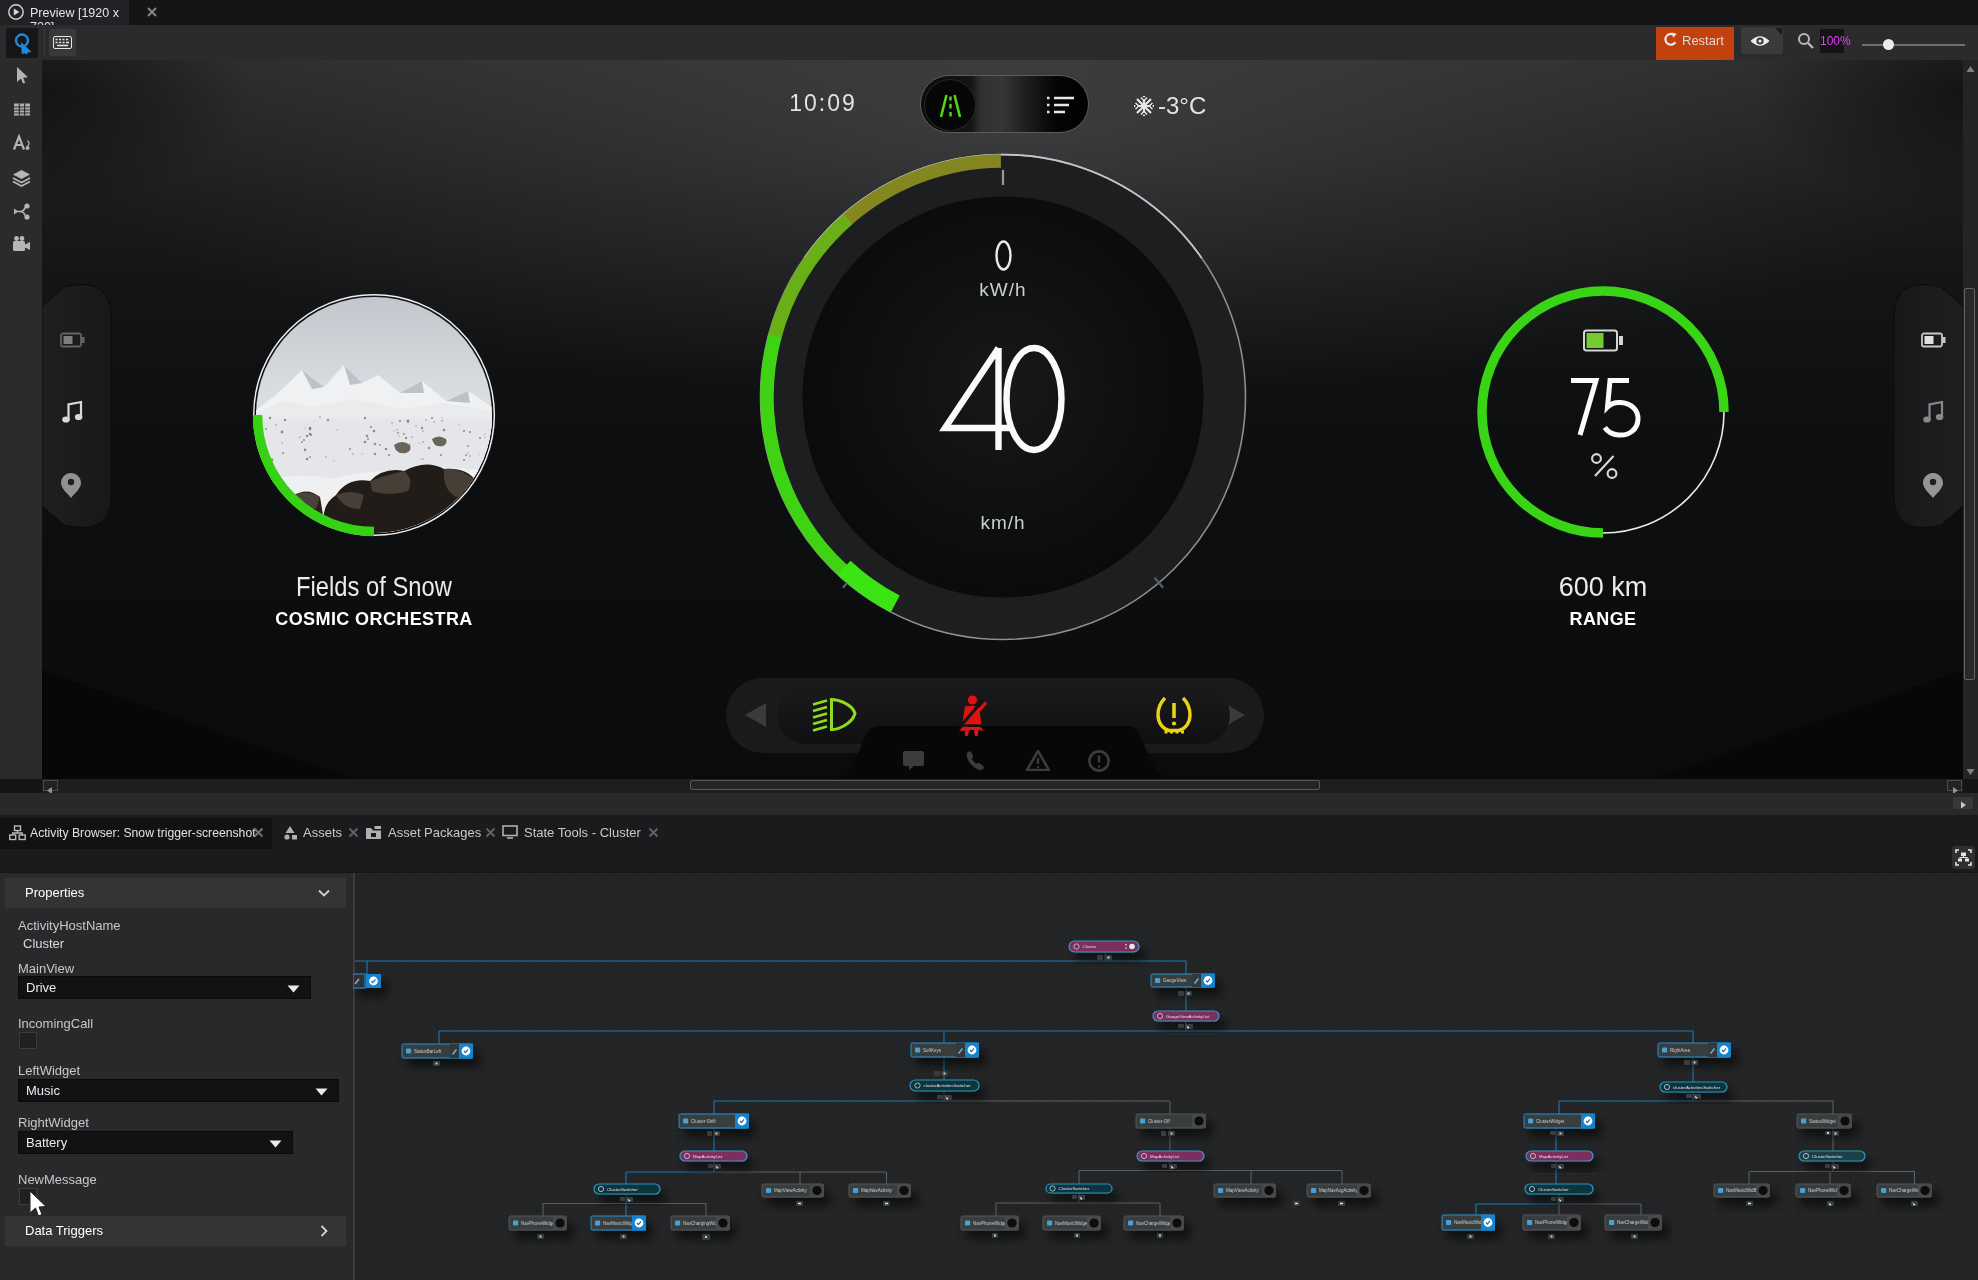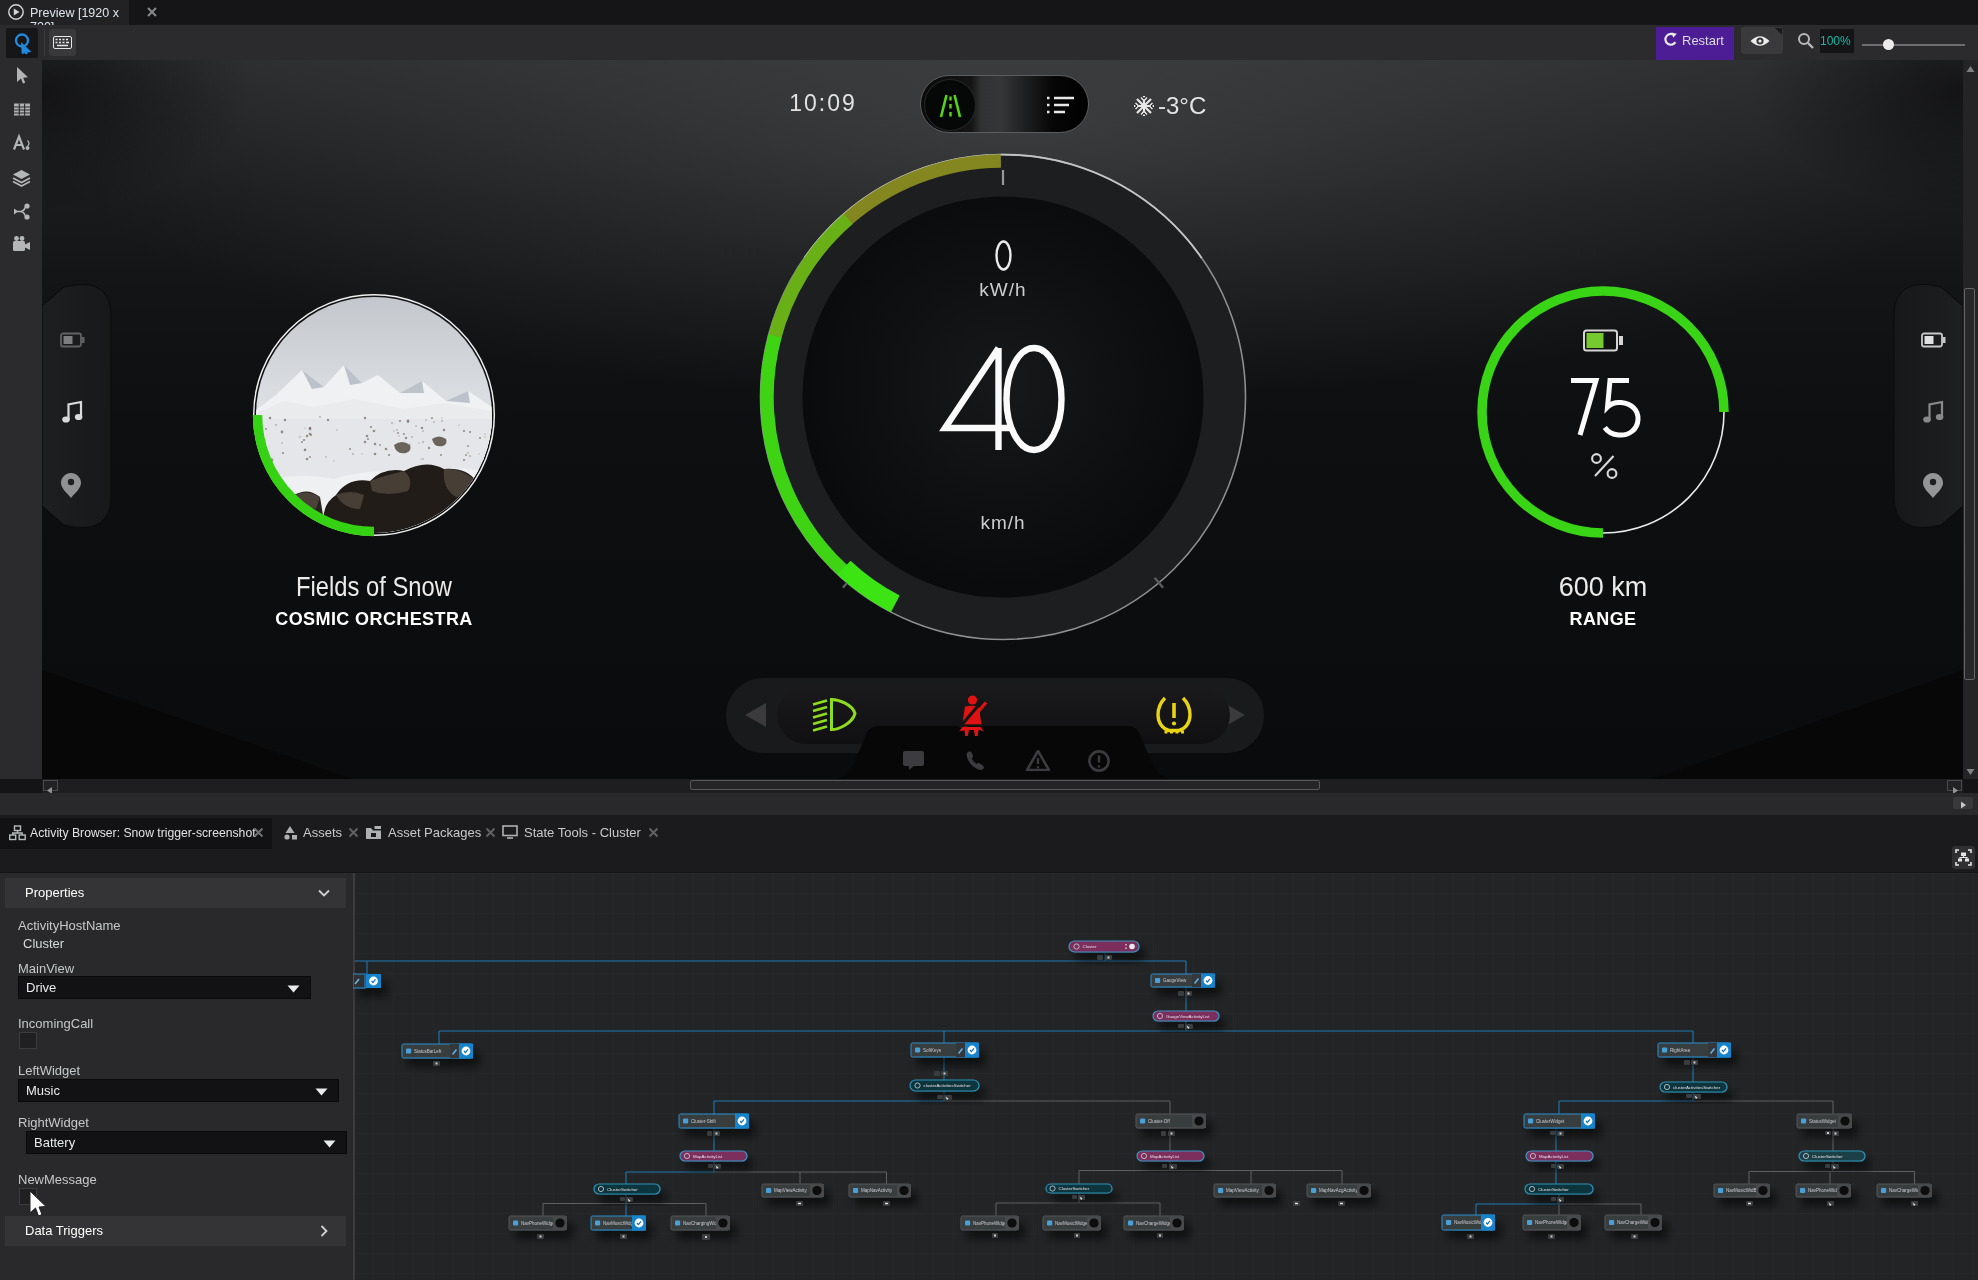--- a/index.html
+++ b/index.html
@@ -43,42 +43,42 @@
       <circle cx="9" cy="7.5" r="6" fill="none" stroke="#2088dd" stroke-width="2.4"></circle>
       <path d="M 8 9 L 18.5 19 L 14.2 19.6 L 16 23.6 L 12.8 24 L 11.5 19.8 L 8.8 21.8 Z" fill="#2088dd"></path>
     </svg>
     <div class="abs" style="left:44px;top:4px;width:1px;height:27px;background:#3a3a3c"></div>
     <div class="abs" style="left:49px;top:4px;width:27px;height:27px;background:#39393b;border-radius:3px">
       <svg width="19" height="13" style="position:absolute;left:4px;top:7px">
         <rect x="0.5" y="0.5" width="18" height="12" rx="1.5" fill="none" stroke="#e6e6e6"></rect>
         <path d="M2.5 3.5 h2 M6 3.5 h2 M9.5 3.5 h2 M13 3.5 h2 M2.5 6.5 h2 M6 6.5 h2 M9.5 6.5 h2 M13 6.5 h3 M4 9.5 h11" stroke="#e6e6e6" stroke-width="1.4"></path>
       </svg>
     </div>
-    <div class="abs" style="left:1656px;top:2px;width:78px;height:41px;background:#4c1d95;border-radius:0;color:#dcdcdc;font-size:13px">
+    <div class="abs" style="left:1656px;top:2px;width:78px;height:41px;background:#c2410c;border-radius:0;color:#dcdcdc;font-size:13px">
       <svg width="16" height="16" style="position:absolute;left:6px;top:5px">
         <path d="M 12.6 3.5 A 5.4 5.4 0 1 0 13.4 10.2" fill="none" stroke="#e8e8e8" stroke-width="2.2"></path>
         <path d="M 9.6 0.4 L 14.8 1.8 L 11.2 5.8 Z" fill="#e8e8e8"></path>
       </svg>
       <span style="position:absolute;left:26px;top:6px">Restart</span>
     </div>
     <div class="abs" style="left:1741px;top:2px;width:42px;height:27px;background:#3a3a3c;border-radius:3px">
       <svg width="22" height="14" style="position:absolute;left:8px;top:7px">
         <path d="M 1.5 7 Q 11 -2.5 20.5 7 Q 11 16.5 1.5 7 Z" fill="#ececec"></path>
         <circle cx="11" cy="7" r="3.6" fill="#3a3a3c"></circle>
         <circle cx="11" cy="7" r="1.6" fill="#ececec"></circle>
       </svg>
       <svg width="7" height="7" style="position:absolute;right:1px;top:1px">
         <path d="M 0 0 L 7 0 L 7 7 Z" fill="#19191b"></path>
       </svg>
     </div>
     <svg class="abs" style="left:1797px;top:7px" width="18" height="18">
       <circle cx="7" cy="7" r="5" fill="none" stroke="#b8b8ba" stroke-width="2"></circle>
       <path d="M 11 11 L 16 16" stroke="#b8b8ba" stroke-width="2.4"></path>
     </svg>
-    <div class="abs" style="left:1820px;top:4px;width:34px;height:24px;background:#141416;color:#14b8a6;font-size:12px;line-height:24px">100%</div>
+    <div class="abs" style="left:1820px;top:4px;width:24px;height:24px;background:#141416;color:#d946ef;font-size:12px;line-height:24px">100%</div>
     <div class="abs" style="left:1862px;top:19px;width:103px;height:2px;background:#6e6e70"></div>
     <div class="abs" style="left:1883px;top:14px;width:11px;height:11px;border-radius:50%;background:#eceaea"></div>
   </div>
 <div class="abs" id="lefttools">
     <svg width="23" height="23" style="position:absolute;left:10px;top:4px">
       <path d="M 7 3 L 7 18 L 11 14.5 L 13 19.5 L 15.2 18.7 L 13.2 13.8 L 18 13.3 Z" fill="#b2b4b6"></path>
     </svg>
     <svg width="23" height="23" style="position:absolute;left:10px;top:38px">
       <rect x="4" y="5.5" width="16" height="12" fill="#aeb0b2"></rect>
       <path d="M4 9 h16 M4 12 h16 M4 15 h16 M9.3 5.5 v12 M14.6 5.5 v12" stroke="#2b2b2d" stroke-width="1.1"></path>
@@ -475,21 +475,21 @@
 <div class="drop" style="left:18px;top:103px;width:293px;height:23px">Drive<svg width="13" height="8" style="position:absolute;right:10px;top:8px">
         <path d="M 0.5 0.5 L 12.5 0.5 L 6.5 7.5 Z" fill="#e8eaec"></path>
       </svg></div>
 <div class="lbl" style="left:18px;top:143px">IncomingCall</div>
 <div class="cb" style="left:19px;top:159px"></div>
 <div class="lbl" style="left:18px;top:190px">LeftWidget</div>
 <div class="drop" style="left:18px;top:206px;width:321px;height:23px">Music<svg width="13" height="8" style="position:absolute;right:10px;top:8px">
         <path d="M 0.5 0.5 L 12.5 0.5 L 6.5 7.5 Z" fill="#e8eaec"></path>
       </svg></div>
 <div class="lbl" style="left:18px;top:242px">RightWidget</div>
-<div class="drop" style="left:26px;top:258px;width:321px;height:23px">Battery<svg width="13" height="8" style="position:absolute;right:10px;top:8px">
+<div class="drop" style="left:18px;top:258px;width:275px;height:23px">Battery<svg width="13" height="8" style="position:absolute;right:10px;top:8px">
         <path d="M 0.5 0.5 L 12.5 0.5 L 6.5 7.5 Z" fill="#e8eaec"></path>
       </svg></div>
 <div class="lbl" style="left:18px;top:299px">NewMessage</div>
 <div class="cb" style="left:19px;top:315px"></div>
 <div class="hdr" style="top:343px">Data Triggers<svg width="8" height="12" style="position:absolute;right:18px;top:9px">
         <path d="M 1.5 1 L 6.5 6 L 1.5 11" stroke="#d0d2d4" stroke-width="1.8" fill="none"></path>
       </svg></div>
 <svg class="abs" style="left:28px;top:316px" width="20" height="30">
       <path d="M 2 2 L 2 24 L 7.5 19 L 10.5 27 L 14 25.5 L 11 18 L 18 17.5 Z" fill="#fff" stroke="#222" stroke-width="1"></path>
     </svg>

